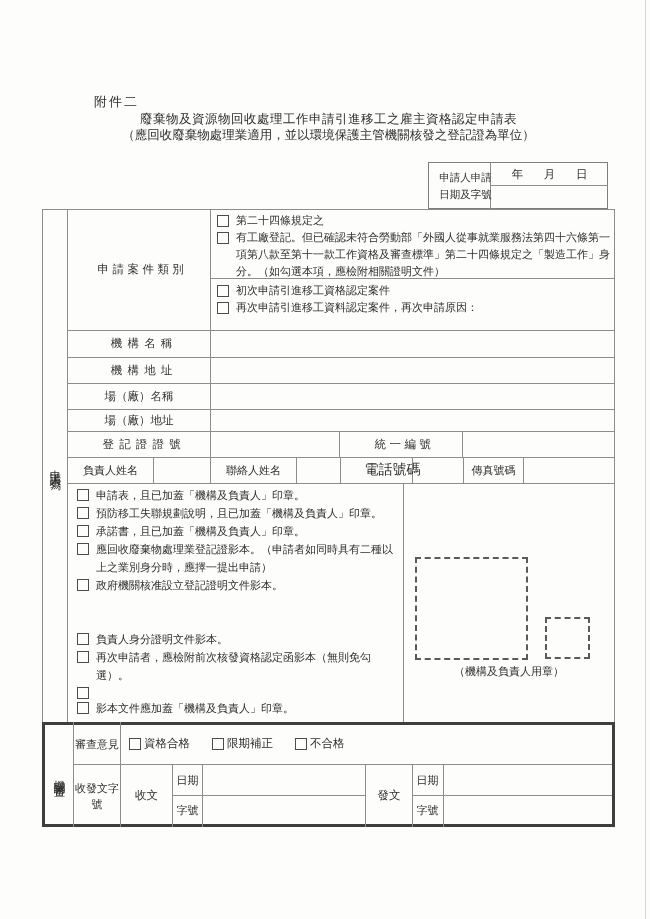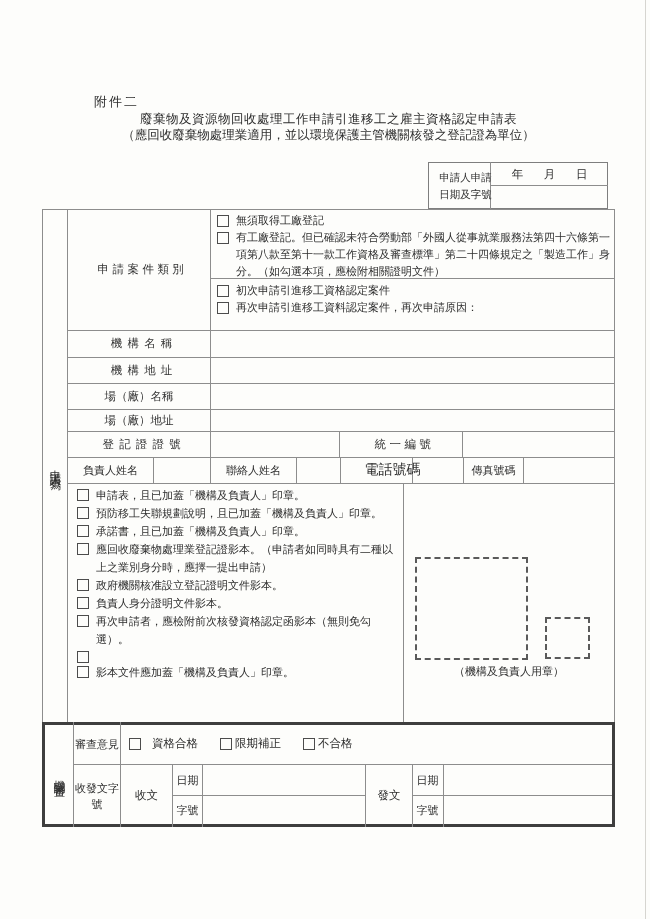--- a/index.html
+++ b/index.html
@@ -84,21 +84,21 @@
   <div class="txt center vert" style="left:43px;top:209px;width:24px;height:513px;font-size:11.5px;">
     <span>申請人填寫</span>
   </div>
 
   <div class="txt center lbl ls2" style="left:68px;top:209px;width:142px;height:121px;">
     <span>申請案件類別</span>
   </div>
   <div class="txt" style="left:217px;top:212px;width:393px;white-space:normal;font-size:11px;line-height:17px;">
     <div class="ck-item">
       <span class="cb"></span>
-      <span class="ck-label">無須取得工廠登記</span>
+      <span class="ck-label">第二十四條規定之</span>
     </div>
     <div class="ck-item">
       <span class="cb"></span>
       <span class="ck-label">有工廠登記。但已確認未符合勞動部「外國人從事就業服務法第四十六條第一項第八款至第十一款工作資格及審查標準」第二十四條規定之「製造工作」身分。（如勾選本項，應檢附相關證明文件）</span>
     </div>
   </div>
   <div class="txt" style="left:217px;top:282px;width:393px;white-space:normal;font-size:11px;line-height:17px;">
     <div class="ck-item">
       <span class="cb"></span>
       <span class="ck-label">初次申請引進移工資格認定案件</span>
@@ -170,21 +170,21 @@
       <span class="ck-label">承諾書，且已加蓋「機構及負責人」印章。</span>
     </div>
     <div class="ck-item" style="margin-left:5px;">
       <span class="cb"></span>
       <span class="ck-label">應回收廢棄物處理業登記證影本。（申請者如同時具有二種以上之業別身分時，應擇一提出申請）</span>
     </div>
     <div class="ck-item" style="margin-left:5px;">
       <span class="cb"></span>
       <span class="ck-label">政府機關核准設立登記證明文件影本。</span>
     </div>
-    <div class="ck-item" style="margin-left:5px;">
+    <div class="ck-item" style="margin-left:5px;margin-top:36px;">
       <span class="cb"></span>
       <span class="ck-label">負責人身分證明文件影本。</span>
     </div>
     <div class="ck-item" style="margin-left:5px;">
       <span class="cb"></span>
       <span class="ck-label">再次申請者，應檢附前次核發資格認定函影本（無則免勾選）。</span>
     </div>
     <div class="ck-item" style="margin-left:5px;">
       <span class="cb"></span>
     </div>
@@ -212,21 +212,21 @@
     <div class="gl" style="left:412px;top:795px;width:200px;height:1px;"></div>
   </div>
 
   <div class="txt center vert" style="left:45px;top:725px;width:28px;height:99px;font-size:11.5px;">
     <span>機關審查</span>
   </div>
   <div class="txt center" style="left:74px;top:725px;width:46px;height:39px;font-size:11px;line-height:15px;white-space:normal;">
     <span>審查意見</span>
   </div>
   <div class="txt" style="left:121px;top:722px;width:490px;height:42px;display:flex;align-items:center;gap:22px;padding-left:8px;box-sizing:border-box;font-size:11.5px;">
-    <span class="ck-item" style="gap:11px;">
+    <span class="ck-item" style="gap:3px;">
       <span class="cb" style="margin-top:2px;"></span>
       <span>資格合格</span>
     </span>
     <span class="ck-item" style="gap:3px;">
       <span class="cb" style="margin-top:2px;"></span>
       <span>限期補正</span>
     </span>
     <span class="ck-item" style="gap:3px;">
       <span class="cb" style="margin-top:2px;"></span>
       <span>不合格</span>

